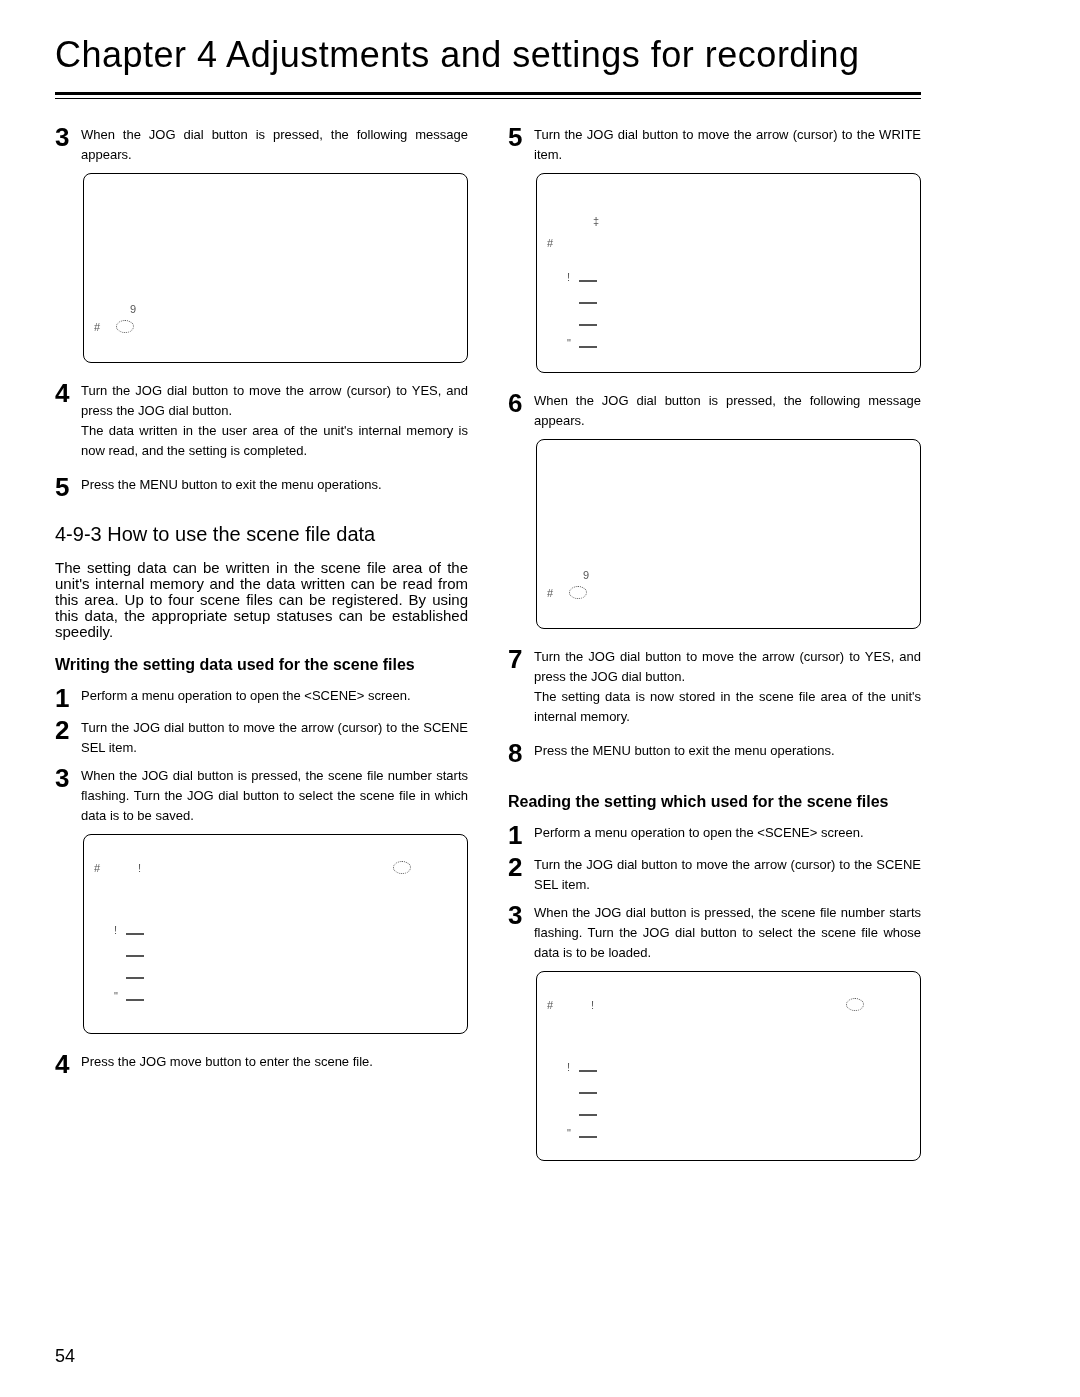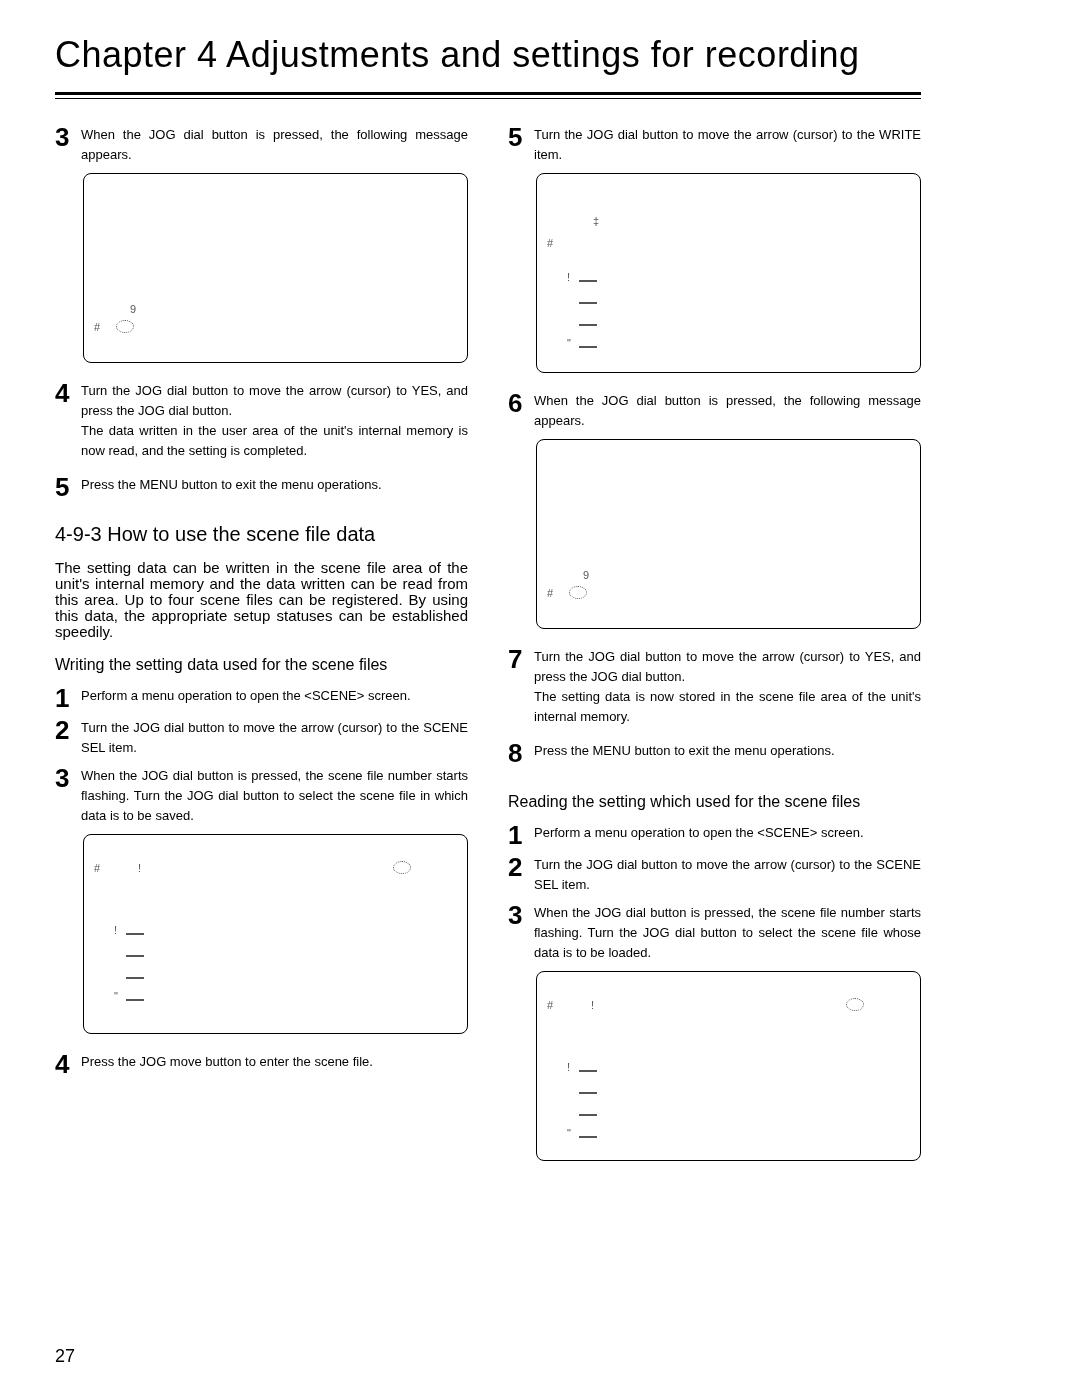--- a/index.html
+++ b/index.html
@@ -87,21 +87,21 @@
     margin: 24px 0 14px 0;
   }
   .para {
     font-size: 15px;
     line-height: 16px;
     text-align: justify;
     margin: 0 0 10px 0;
   }
   .sub-h {
     font-size: 16px;
-    font-weight: 400;
+    font-weight: 700;
     margin: 16px 0 12px 0;
   }
   .page-num {
     position: absolute;
     bottom: 30px;
     left: 55px;
     font-size: 18px;
   }
 </style>
 </head>
@@ -242,14 +242,14 @@
         <span class="bar" style="position:absolute; top:94px; left:42px;"></span>
         <span class="bar" style="position:absolute; top:116px; left:42px;"></span>
         <span class="bar" style="position:absolute; top:138px; left:42px;"></span>
         <span class="panel-text" style="top:154px; left:30px;">"</span>
         <span class="bar" style="position:absolute; top:160px; left:42px;"></span>
       </div>
 
     </div>
   </div>
 
-  <div class="page-num">27</div>
+  <div class="page-num">54</div>
 </div>
 
 </body></html>

